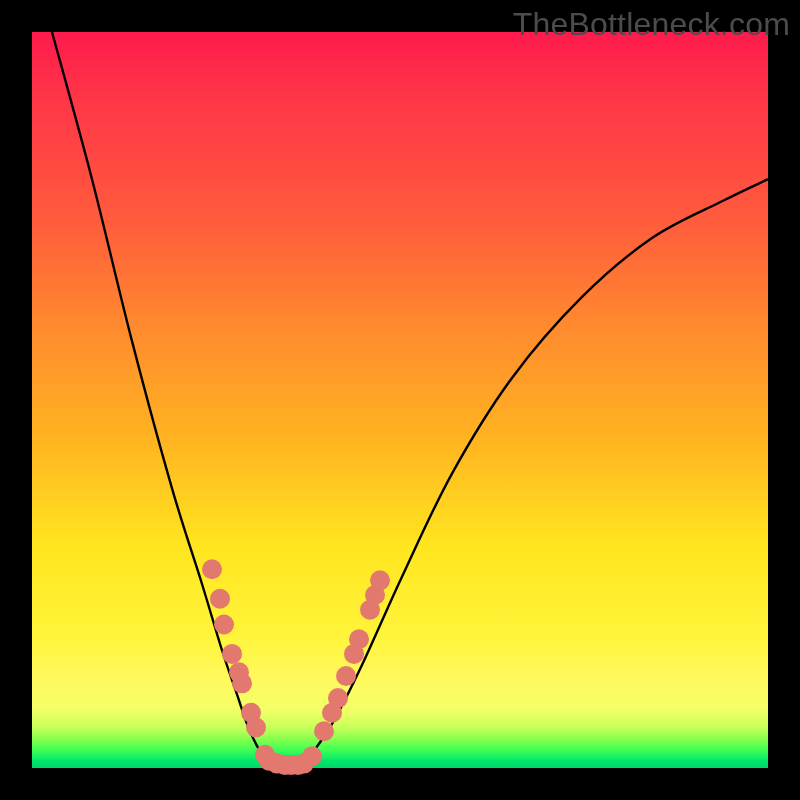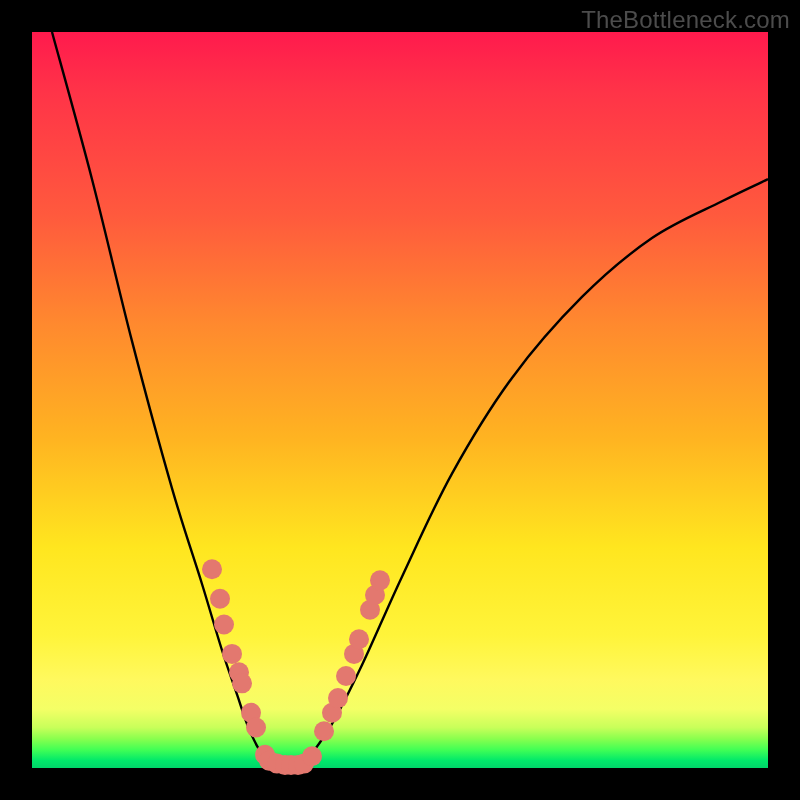--- a/index.html
+++ b/index.html
@@ -42,21 +42,21 @@
       #42ff55 97.5%,
       #00e86a 99%,
       #00d66a 100%
     );
   }
   .watermark {
     position: absolute;
     top: 6px;
     right: 10px;
     color: #4c4c4c;
-    font-size: 24px;
+    font-size: 32px;
     letter-spacing: 0.2px;
   }
   svg.curves {
     position: absolute;
     left: 32px;
     top: 32px;
     width: 736px;
     height: 736px;
     overflow: visible;
   }

